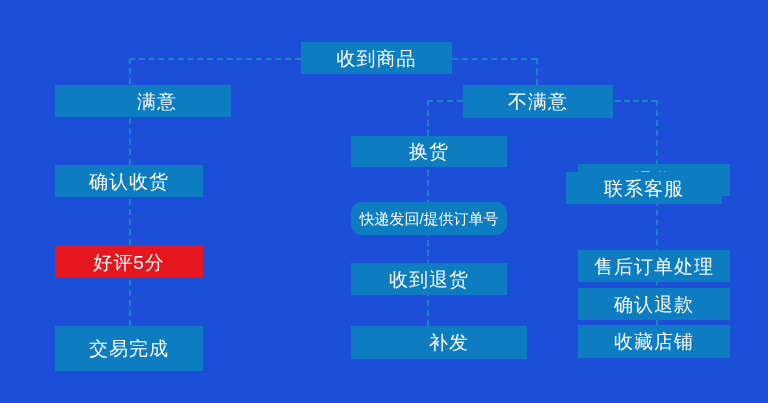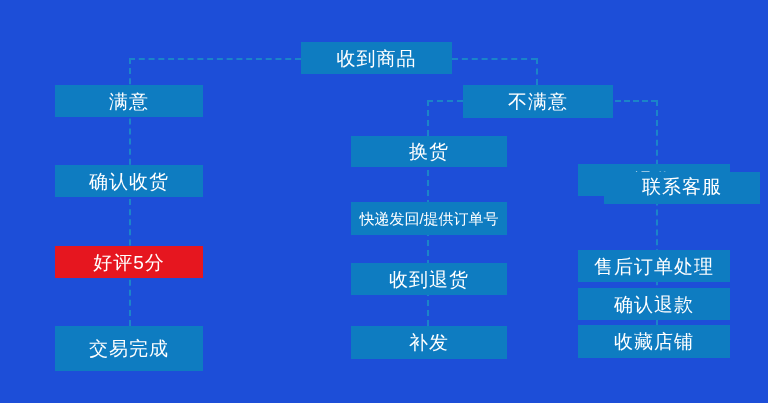--- a/index.html
+++ b/index.html
@@ -47,37 +47,37 @@
     position: absolute;
     width: 0;
     border-left: 2px dashed var(--connector, #1b84c9);
     z-index: 1;
   }
 
   
   .b-root        { left: 301px; top: 42px;  width: 151px; height: 32px; }
 
   
-  .b-satisfied   { left: 55px;  top: 85px;  width: 148px; height: 32px; }
+  .b-satisfied   { left: 55px;  top: 85px;  width: 148px; height: 32px; padding-left: 28px; }
   .b-confirm     { left: 55px;  top: 165px; width: 148px; height: 32px; }
   .b-review      { left: 55px;  top: 246px; width: 148px; height: 32px; }
   .b-complete    { left: 55px;  top: 326px; width: 148px; height: 45px; }
 
   
   .b-dissatisfied{ left: 463px; top: 85px;  width: 150px; height: 33px; }
 
   
   .b-exchange    { left: 351px; top: 136px; width: 156px; height: 31px; }
-  .b-sendback    { left: 351px; top: 202px; width: 156px; height: 33px; }
+  .b-sendback    { left: 351px; top: 202px; width: 156px; height: 33px; border-radius: 11px; }
   .b-received-rt { left: 351px; top: 263px; width: 156px; height: 32px; }
-  .b-reissue     { left: 351px; top: 326px; width: 156px; height: 33px; }
+  .b-reissue     { left: 351px; top: 326px; width: 156px; height: 33px; padding-left: 20px; }
 
   
   .b-return      { left: 578px; top: 135px; width: 152px; height: 32px; margin-top: 29px; }
-  .b-contact     { left: 604px; top: 172px; width: 156px; height: 32px; font-family: Liberation Mono, monospace; }
+  .b-contact     { left: 566px; top: 172px; width: 156px; height: 32px; }
   .b-express     { left: 578px; top: 212px; width: 152px; height: 33px; }
   .b-aftersale   { left: 578px; top: 250px; width: 152px; height: 32px; }
   .b-refund      { left: 578px; top: 288px; width: 152px; height: 32px; }
   .b-favorite    { left: 578px; top: 325px; width: 152px; height: 33px; }
 
   
   .l-root-left   { left: 129px; top: 58px;  width: 172px; }
   .l-root-right  { left: 452px; top: 58px;  width: 85px;  }
   .l-root-down   { left: 536px; top: 58px;  height: 27px; }
   .l-left-col    { left: 129px; top: 58px;  height: 268px; }

